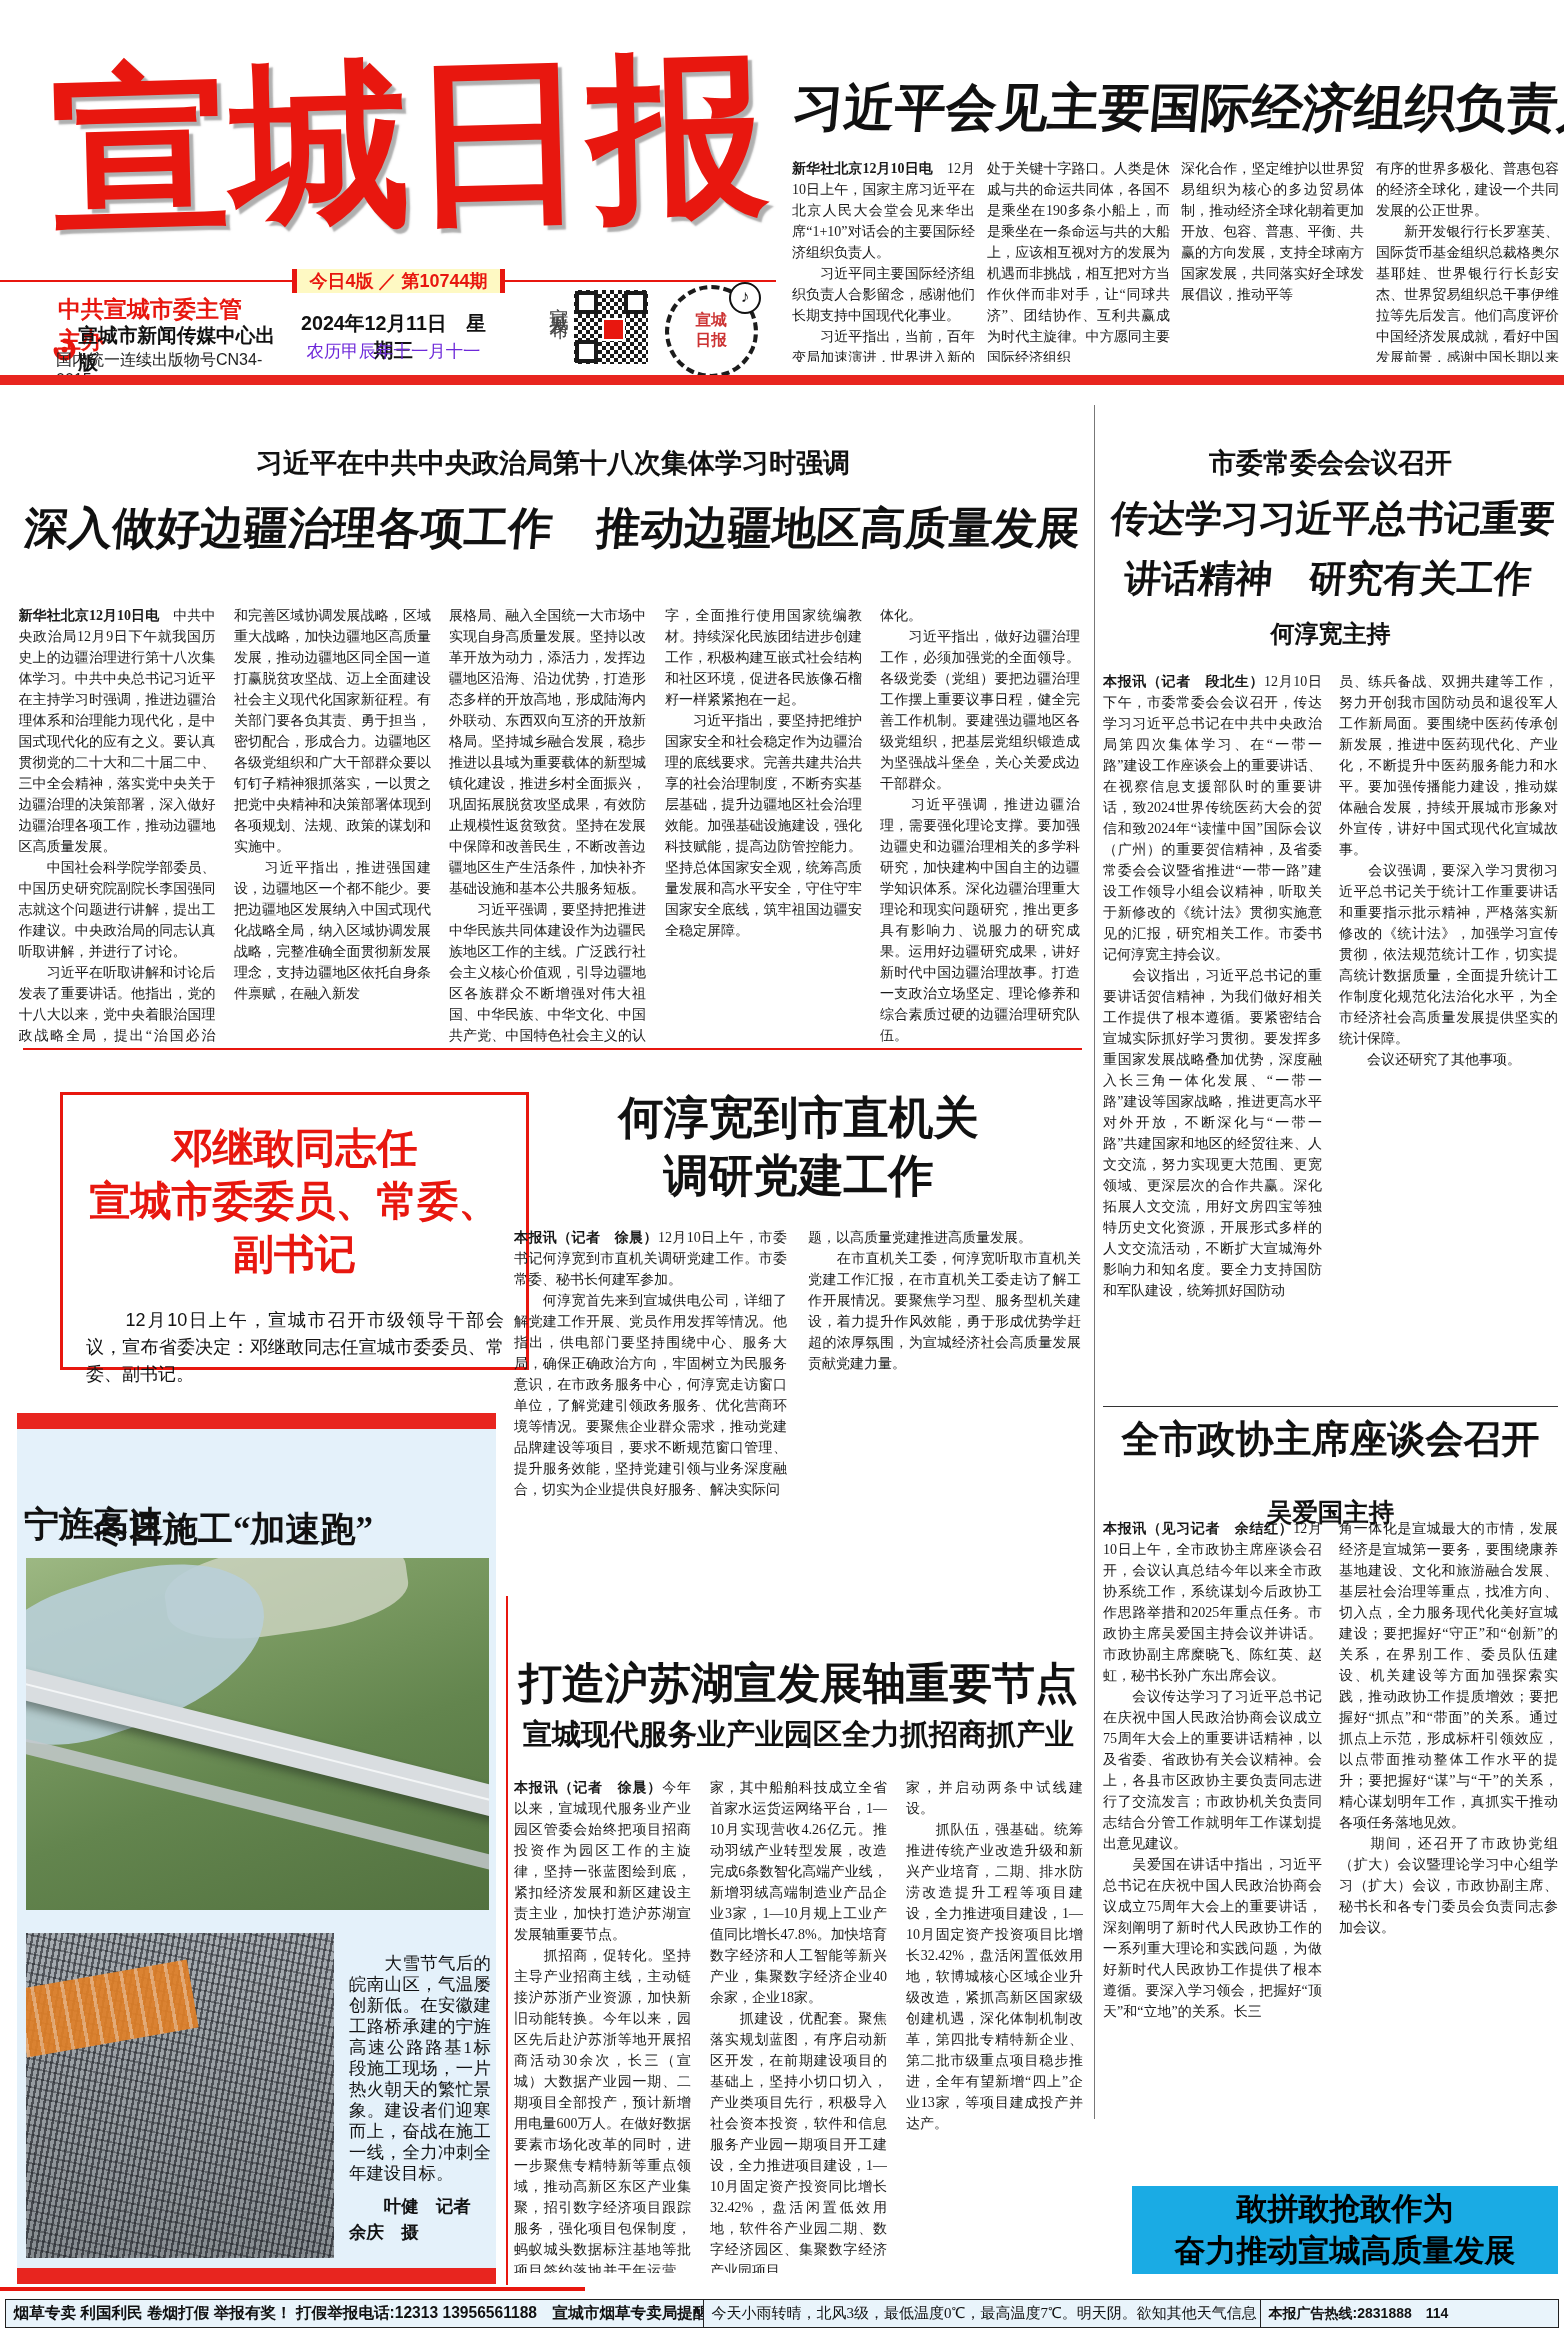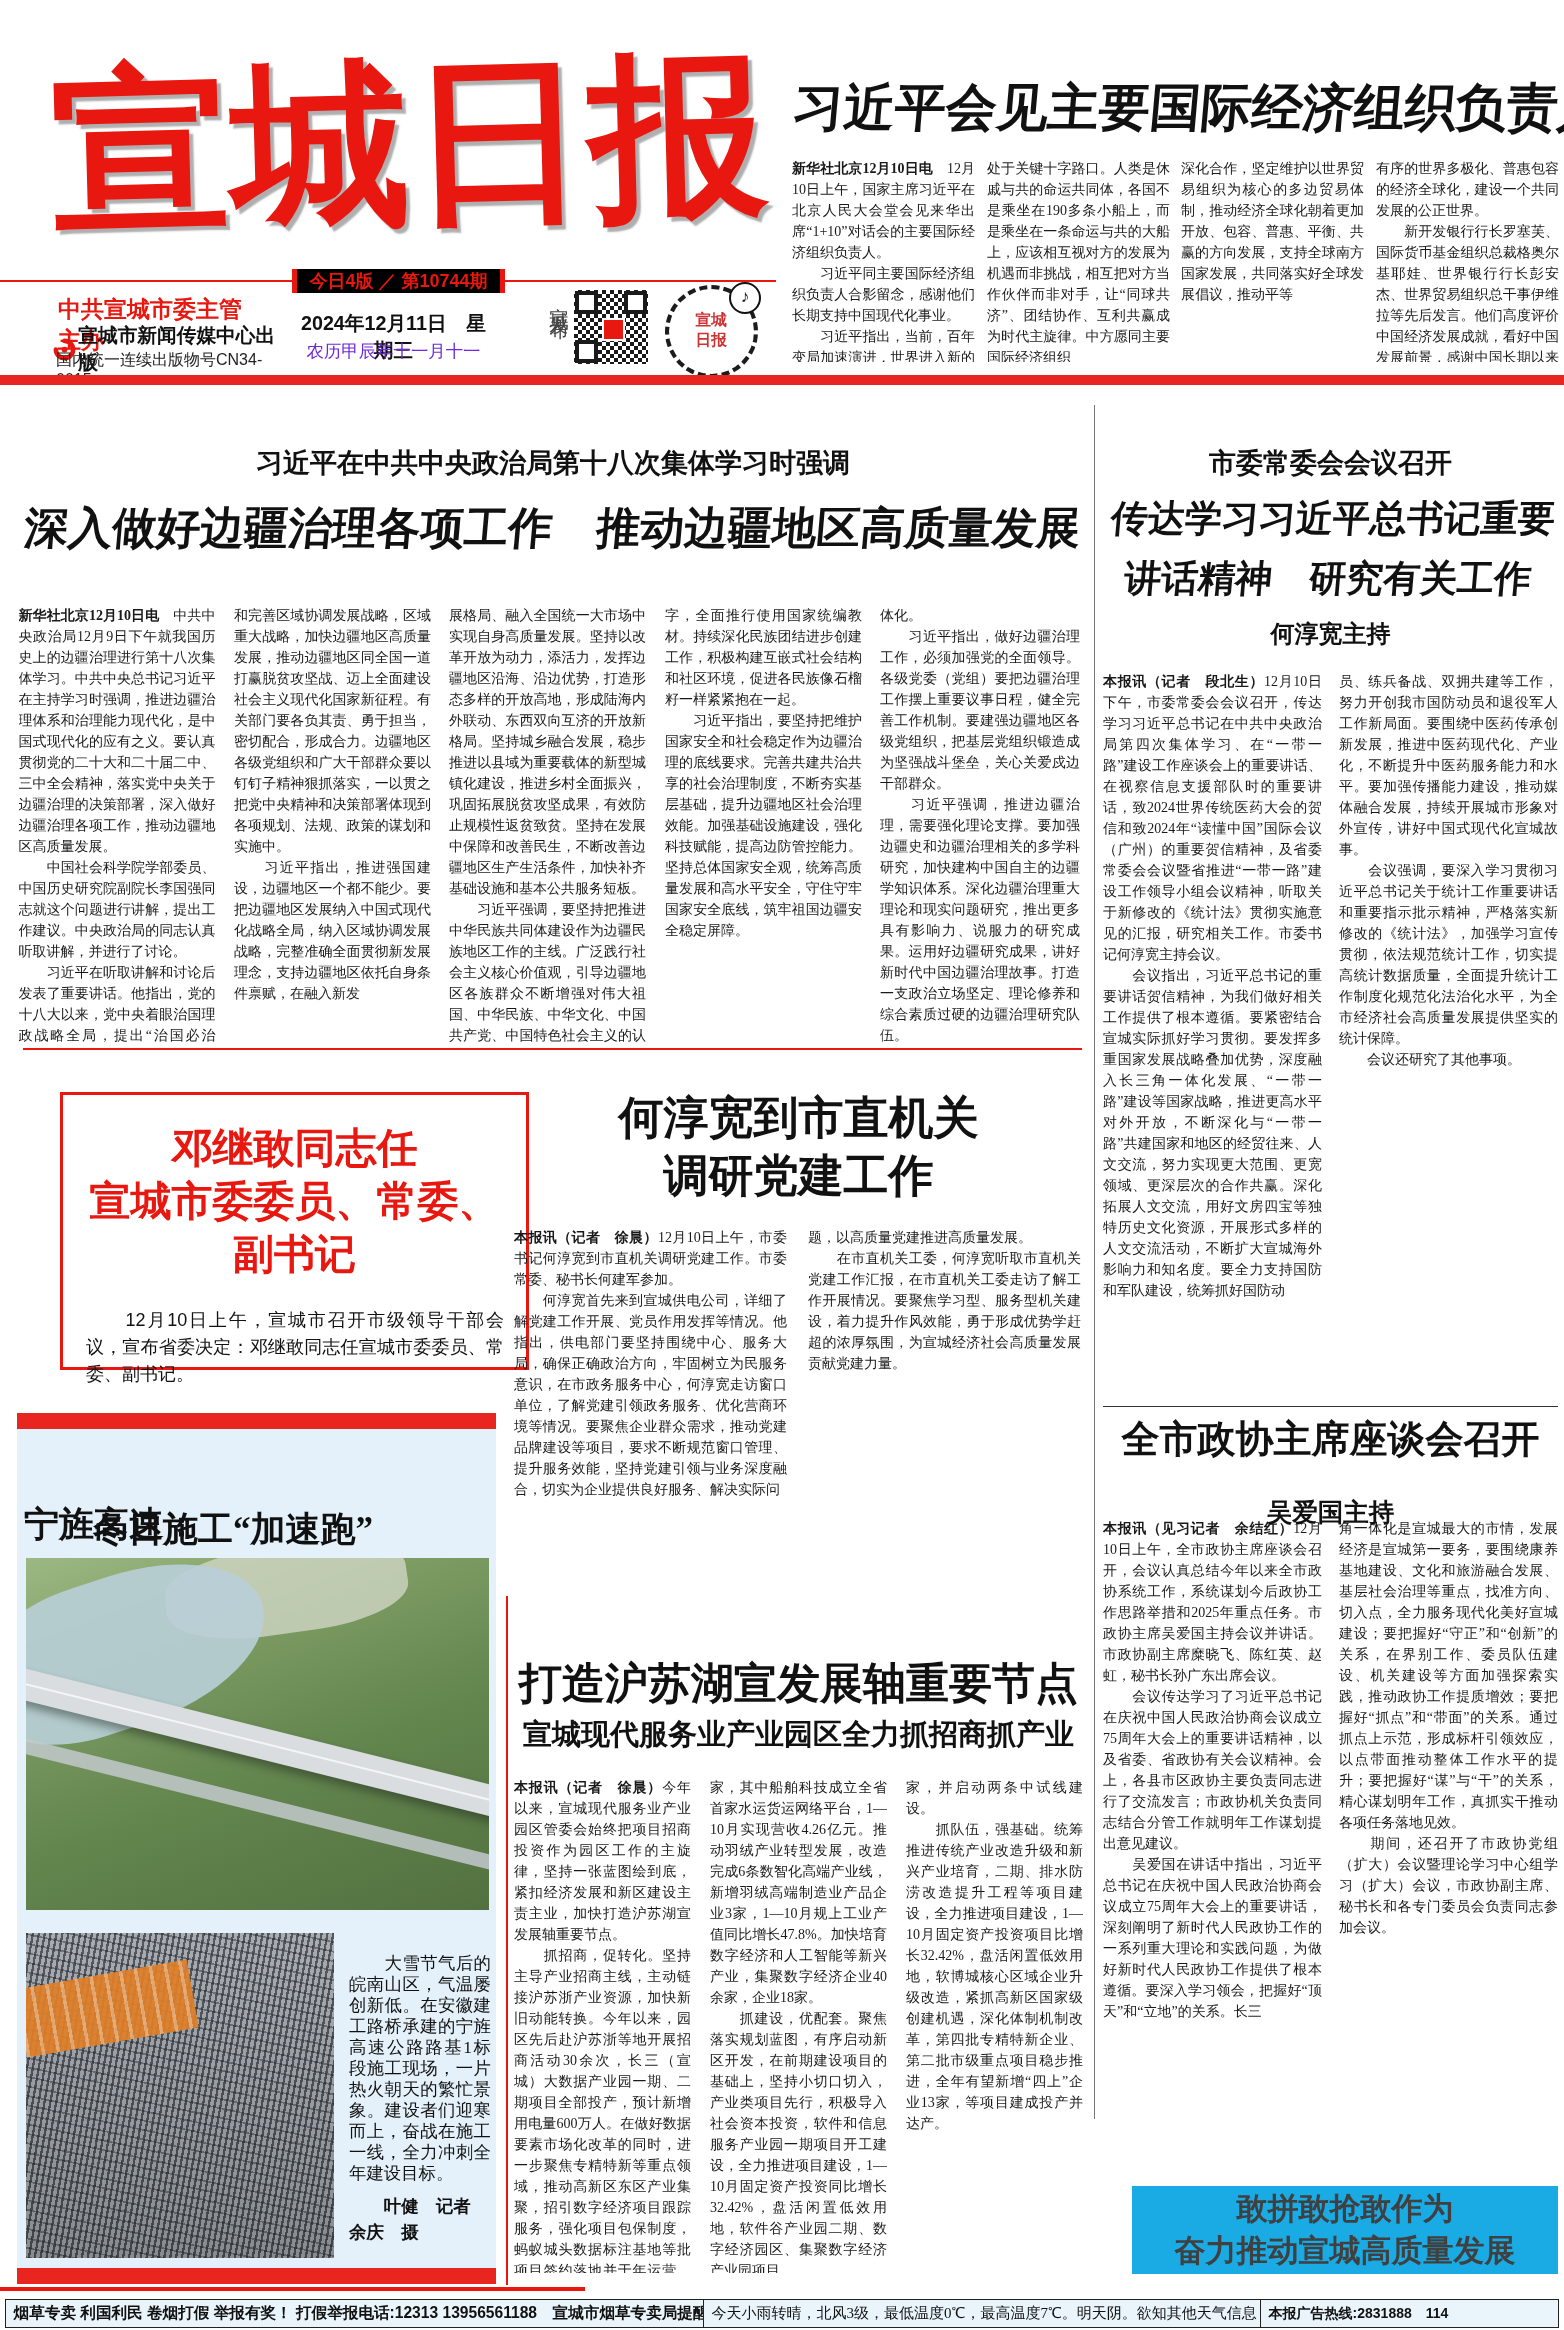--- a/index.html
+++ b/index.html
@@ -5,21 +5,21 @@
   html,body{margin:0;padding:0;background:#fff;}
   .page{position:relative;width:1564px;height:2330px;background:#ffffff;overflow:hidden;
         font-family:"Liberation Serif",serif;color:#111;}
   .abs{position:absolute;}
   
   .masthead{left:52px;top:32px;width:718px;height:232px;font-size:178px;line-height:226px;
     font-weight:900;color:#e8170f;letter-spacing:1.2px;white-space:nowrap;
     text-shadow:4px 4.6px 1.7px rgba(110,110,110,.55);transform:rotate(-1.5deg);
     font-family:"Liberation Serif",serif;}
   .thinredline{background:#e8170f;height:2.3px;}
-  .edition{left:292px;top:269px;width:203px;height:24px;background:#000000;color:#e8170f;
+  .edition{left:292px;top:269px;width:203px;height:24px;background:#fef9c3;color:#e8170f;
     font-size:18px;line-height:24px;font-weight:900;text-align:center;
     border-left:5.8px solid #e8170f;border-right:5.8px solid #e8170f;
     font-family:"Liberation Sans",sans-serif;}
   .pub1{left:58px;top:294px;width:197px;font-size:23px;font-weight:900;color:#e8170f;
     font-family:"Liberation Sans",sans-serif;}
   .pub2{left:53px;top:322px;width:232px;font-size:19.7px;font-weight:900;color:#111;
     font-family:"Liberation Sans",sans-serif;display:flex;align-items:center;gap:2.3px;}
   .issn{left:56px;top:350px;width:232px;font-size:16px;color:#222;
     font-family:"Liberation Sans",sans-serif;}
   .dateline{left:292px;top:310px;width:203px;font-size:19.7px;font-weight:900;text-align:center;
@@ -82,21 +82,21 @@
   .photo2 .mesh2{position:absolute;inset:0;
     background:repeating-linear-gradient(12deg,rgba(25,27,32,.4) 0 1.7px,transparent 1.7px 9.3px);}
   .photo2 .rail{position:absolute;left:-5.8px;top:41px;width:174px;height:69px;background:#e08028;
     transform:rotate(-10deg);opacity:.92;
     background-image:repeating-linear-gradient(90deg,rgba(255,255,255,.35) 0 3.5px,transparent 3.5px 15px);}
   .caption{left:349px;top:1953px;width:142px;height:243px;font-size:17.4px;line-height:21px;
     text-align:justify;white-space:pre-wrap;}
   .byline{left:349px;top:2194px;width:142px;font-size:17.4px;line-height:25.5px;font-weight:700;
     white-space:pre-line;}
   
-  .slogan{left:1132px;top:2186px;width:426px;height:88px;background:#1aabe4;color:#404040;
+  .slogan{left:1132px;top:2186px;width:426px;height:88px;background:#1aabe4;color:#000000;
     font-family:"Liberation Sans",sans-serif;font-weight:900;font-size:31px;line-height:42px;
     text-align:center;white-space:pre-line;padding-top:2.3px;box-sizing:border-box;}
   .footer{left:4.6px;top:2299px;width:1554px;height:29px;border:1.7px solid #222;background:#e9f4fb;
     display:flex;align-items:center;box-sizing:border-box;}
   .footer .seg{height:100%;display:flex;align-items:center;box-sizing:border-box;padding:0 8px;
     overflow:hidden;white-space:nowrap;}
   .f-left{width:698px;font-family:"Liberation Sans",sans-serif;font-weight:700;font-size:15.6px;
     border-right:1.7px solid #222;}
   .f-mid{width:557px;font-size:15px;border-right:1.7px solid #222;}
   .f-right{flex:1;font-family:"Liberation Sans",sans-serif;font-weight:700;font-size:14px;}

